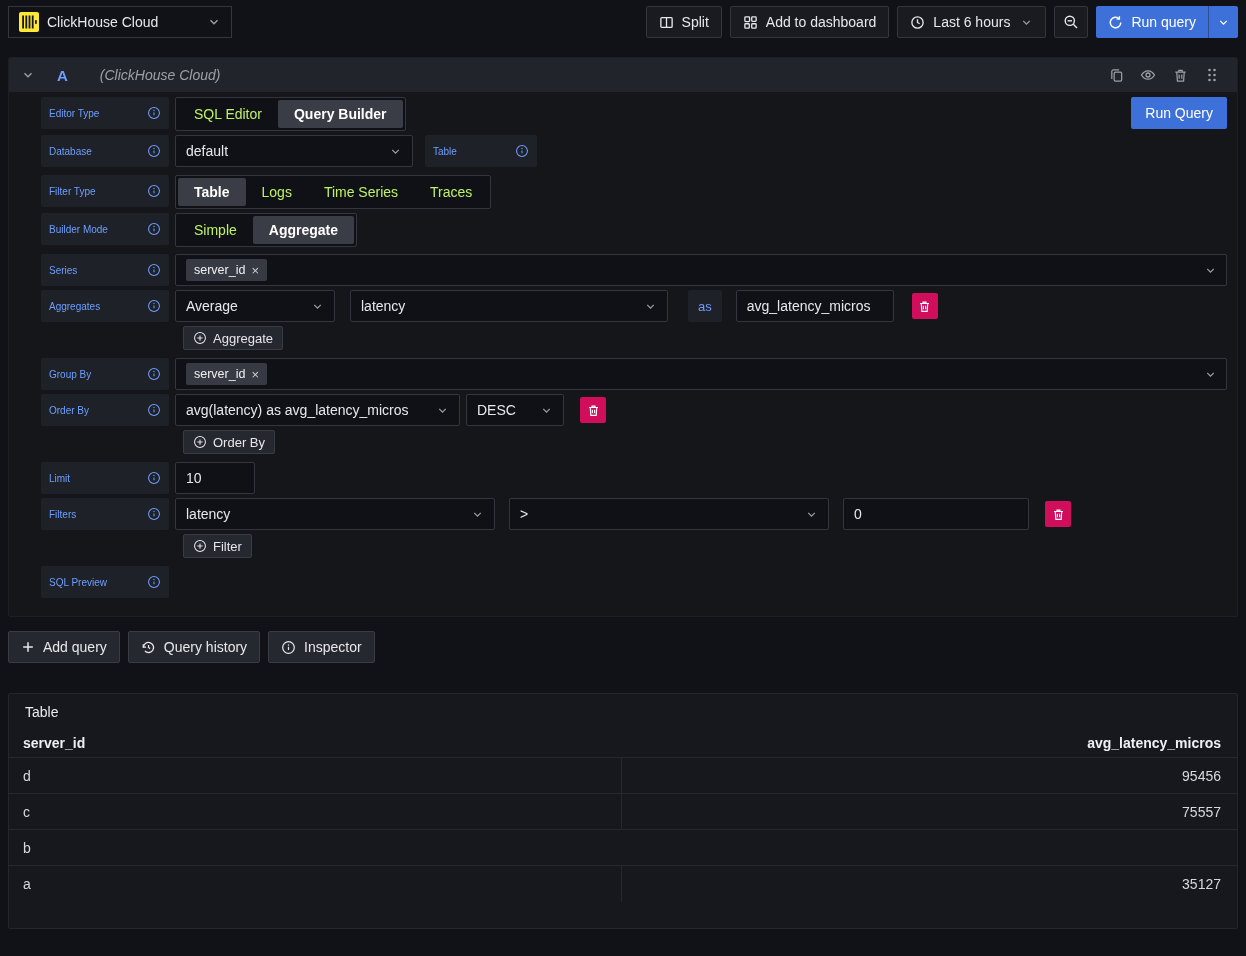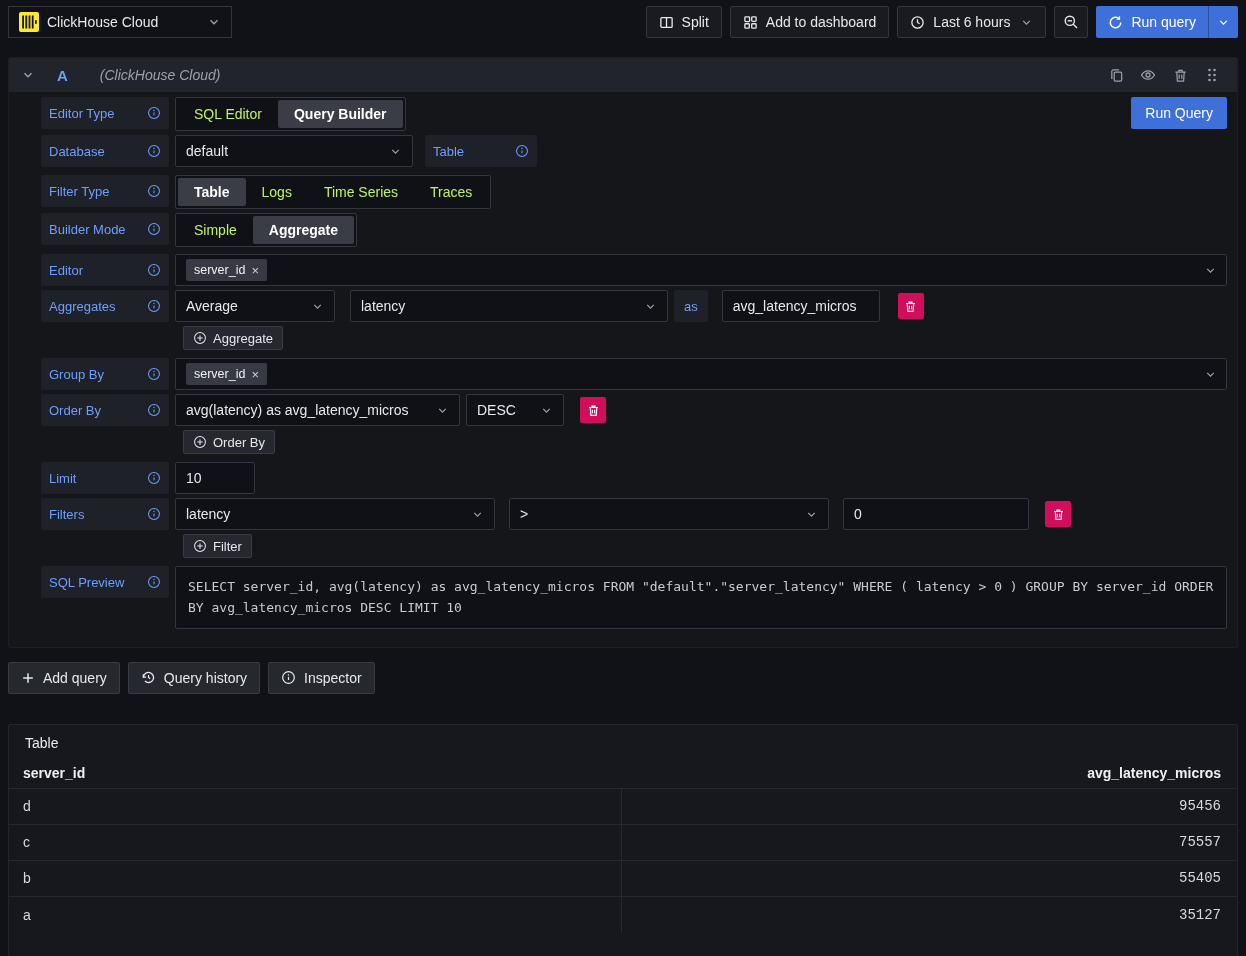--- a/index.html
+++ b/index.html
@@ -40,21 +40,21 @@
   .qhead .refid { color:#6e9fff; font-weight:700; font-size:15px; margin-left:8px; }
   .qhead .ds-hint { color:#9da0a8; font-style:italic; margin-left:18px; flex:1; }
   .qhead-icons { display:flex; align-items:center; gap:6px; color:#9da0a8; }
   .iconbtn { width:26px; height:26px; display:flex; align-items:center; justify-content:center; cursor:pointer; border-radius:2px; }
 
   .qbody { padding:5px 10px 14px 32px; }
   .qrow { display:flex; align-items:flex-start; gap:6px; margin-bottom:4px; }
   .flabel {
     width:128px; min-height:32px; background:#1e2127; border-radius:2px; flex:none;
     display:flex; align-items:center; justify-content:space-between; padding:0 8px;
-    color:#6e9fff; font-size:13px; font-weight:500;
+    color:#6e9fff; font-size:10px; font-weight:500;
   }
   .sel, .inp, .mselect {
     height:32px; background:#101117; border:1px solid #34363f; border-radius:2px;
     display:flex; align-items:center; padding:0 10px; color:#e8e8ec; 
   }
   .sel { justify-content:space-between; cursor:pointer; }
   .sel .chev { color:#9da0a8; }
   .inp { color:#e8e8ec; }
   input.raw { background:transparent; border:none; outline:none; color:#e8e8ec; font-family:inherit; font-size:14px; width:100%; }
   .mselect { flex:1; position:relative; cursor:pointer; padding-right:28px; }
@@ -109,21 +109,21 @@
     margin:30px 8px 0 8px; height:236px; background:#16181d; border:1px solid #24262b; border-radius:2px;
     padding:8px 0 0 0;
   }
   .panel-title { padding:2px 16px 8px 16px; font-weight:500; color:#eaeaee; }
   .tbl { width:100%; }
   .thead { display:flex; height:30px; align-items:center; border-bottom:1px solid #26282e; }
   .th { font-weight:700; color:#f0f0f4; font-size:14px; }
   .tr { display:flex; height:36px; }
   .col-a { width:612px; display:flex; align-items:center; padding:0 0 0 14px; }
   .col-b { flex:1; display:flex; align-items:center; justify-content:flex-end; padding:0 16px 0 0; }
-  .tr .col-b { border-left:1px solid #26282e;font-family:Liberation Mono, monospace; }
+  .tr .col-b { border-left:1px solid #26282e; }
   .tr { border-bottom:1px solid #26282e; }
   .tr:last-child { border-bottom:none; }
   .td { color:#d8d9dd; }
 </style>
 </head>
 <body>
 
 <div class="toolbar">
   <div class="ds-picker">
     <span>
@@ -333,21 +333,21 @@
         </span>
       </div>
       <div class="radiogrp">
         <div class="radio">Simple</div>
         <div class="radio active">Aggregate</div>
       </div>
     </div>
 
     <div class="qrow" style="margin-top:7px">
       <div class="flabel">
-        <span>Editor</span>
+        <span>Series</span>
         <span>
           <svg width="14" height="14" viewBox="0 0 16 16" fill="none" stroke="#6e9fff" stroke-width="1.2">
               <circle cx="8" cy="8" r="6.2"></circle>
               <path d="M8 7.3v3.4"></path>
               <circle cx="8" cy="5.2" r="0.8" fill="#6e9fff" stroke="none"></circle>
             </svg>
         </span>
       </div>
       <div class="mselect">
         <span class="chip">
@@ -382,21 +382,21 @@
           </span>
       </div>
       <div class="sel" style="width:318px; margin-left:9px">
         <span>latency</span>
         <span class="chev">
             <svg width="13" height="13" viewBox="0 0 16 16" fill="none" stroke="currentColor" stroke-width="1.5">
               <path d="M4 6l4 4 4-4"></path>
             </svg>
           </span>
       </div>
-      <div class="aslabel" style="">as</div>
+      <div class="aslabel" style="margin-left:14px">as</div>
       <div class="inp" style="width:158px; margin-left:8px">
         <input class="raw" value="avg_latency_micros" style="">
       </div>
       <button class="dangerbtn" style="margin-left:12px">
         <svg width="13" height="13" viewBox="0 0 16 16" fill="none" stroke="#fff" stroke-width="1.4">
             <path d="M2.5 4.3h11M6.2 4.3V2.6h3.6v1.7M4 4.3l.7 9.7h6.6l.7-9.7M6.6 7v4.4M9.4 7v4.4"></path>
           </svg>
       </button>
     </div>
     <div class="addbtn-row">
@@ -542,21 +542,20 @@
       <div class="flabel" style="min-height:32px">
         <span>SQL Preview</span>
         <span>
           <svg width="14" height="14" viewBox="0 0 16 16" fill="none" stroke="#6e9fff" stroke-width="1.2">
               <circle cx="8" cy="8" r="6.2"></circle>
               <path d="M8 7.3v3.4"></path>
               <circle cx="8" cy="5.2" r="0.8" fill="#6e9fff" stroke="none"></circle>
             </svg>
         </span>
       </div>
-      <div class="sqlbox">SELECT server_id, avg(latency) as avg_latency_micros FROM "default"."server_latency" WHERE ( latency &gt; 0 ) GROUP BY server_id ORDER BY avg_latency_micros DESC LIMIT 10</div>
     </div>
 
   </div>
 </div>
 
 <div class="footer-btns">
   <div class="fbtn">
     <span>
       <svg width="14" height="14" viewBox="0 0 16 16" fill="none" stroke="currentColor" stroke-width="1.7">
           <path d="M8 2.5v11M2.5 8h11"></path>
@@ -596,20 +595,19 @@
     <div class="tr">
       <div class="col-a td">d</div>
       <div class="col-b td">95456</div>
     </div>
     <div class="tr">
       <div class="col-a td">c</div>
       <div class="col-b td">75557</div>
     </div>
     <div class="tr">
       <div class="col-a td">b</div>
-      <div class="col-b td">55405</div>
     </div>
     <div class="tr">
       <div class="col-a td">a</div>
       <div class="col-b td">35127</div>
     </div>
   </div>
 </div>
 
 </body></html>

